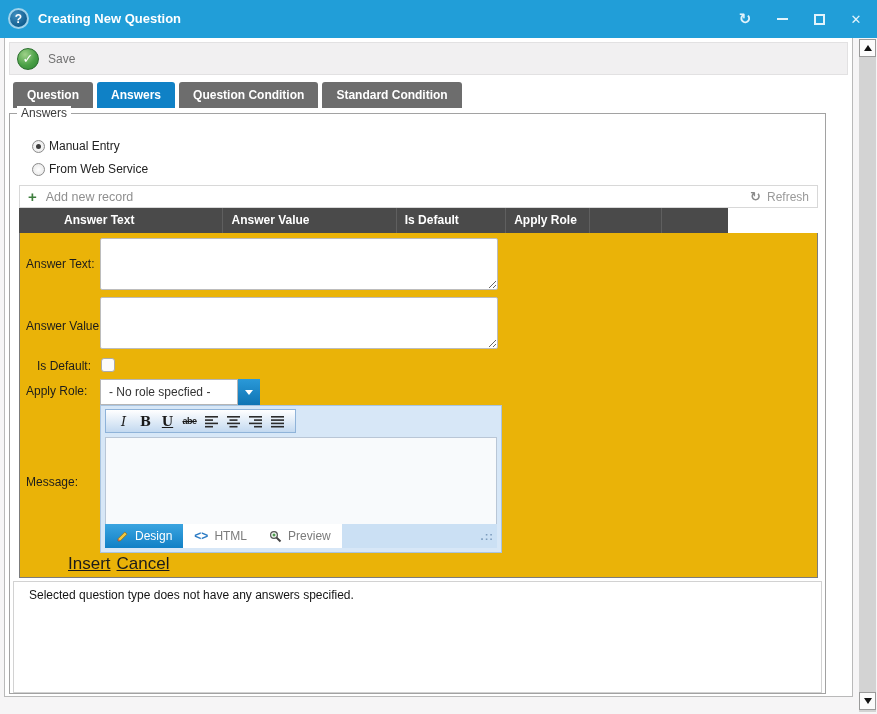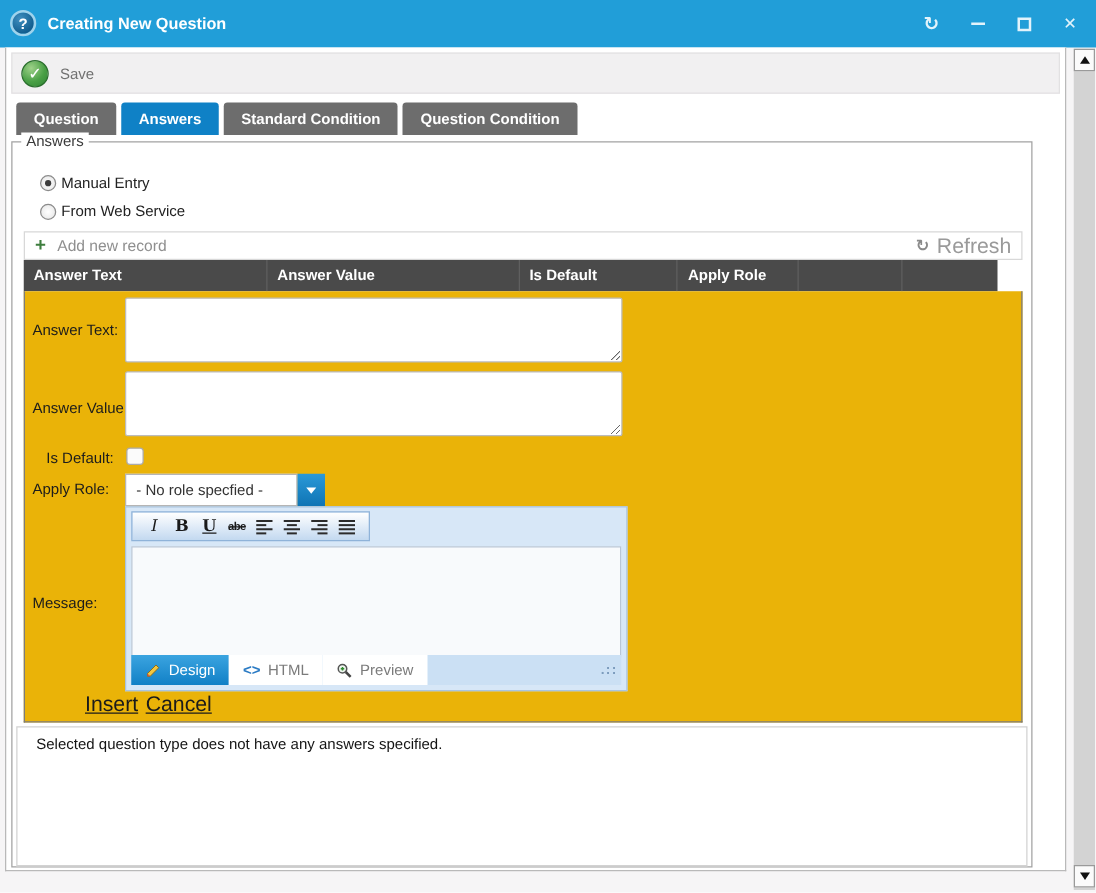--- a/index.html
+++ b/index.html
@@ -59,23 +59,23 @@
   .radio.active::after { content:""; position:absolute; inset:3px; border-radius:50%; background:#3c3c3c; }
 
   
   .grid { position:absolute; left:9px; top:71px; width:799px; }
   .addbar { height:23px; background:#fff; border:1px solid #d8d8d8; display:flex;
     align-items:center; padding:0 8px; }
   .plus-ic { color:#3e7e3e; font-weight:bold; font-size:15px; margin-right:9px; line-height:1; }
   .add-label { color:#8f8f8f; font-size:12.5px; cursor:pointer; }
   .bar-spacer { flex:1; }
   .refresh-ic { color:#8a8a8a; font-size:13px; margin-right:6px; font-weight:bold; }
-  .refresh-label { color:#9a9a9a; font-size:17px; cursor:pointer; }
-
-  .ghead { display:flex; background:#4a4a4a; height:25px; width:779px; }
+  .refresh-label { color:#9a9a9a; font-size:12px; cursor:pointer; }
+
+  .ghead { display:flex; background:#4a4a4a; height:25px; width:709px;padding-left:37px; }
   .gcol { padding-left:8px; line-height:25px; color:#fff; font-size:12px; font-weight:600;
     border-right:1px solid #5f5f5f; overflow:hidden; white-space:nowrap; }
   .gc0 { width:200px; } .gc1 { width:207px; } .gc2 { width:130px; }
   .gc3 { width:99px; } .gc4 { width:85px; } .gc5 { width:78px; border-right:none; }
 
   
   .editform { position:relative; background:#eab308; height:345px; width:799px;
     border:1px solid #7c7c7c; border-top:none; }
   .lbl { position:absolute; left:6px; font-size:12px; color:#1c1c1c; }
   .l-atext { top:24px; } .l-aval { top:86px; } .l-def { top:126px;margin-left:11px; }
@@ -155,22 +155,22 @@
   <div class="toolbar">
     <div class="save-btn">
       <span class="save-icon">✓</span>
       <span class="save-label">Save</span>
     </div>
   </div>
 
   <div class="tabs">
     <div class="tab">Question</div>
     <div class="tab active">Answers</div>
+    <div class="tab">Question Condition</div>
     <div class="tab">Standard Condition</div>
-    <div class="tab">Question Condition</div>
   </div>
 
   <div class="fake-fs">
     <span class="fs-legend">Answers</span>
 
     <label class="radio-row rr1">
       <span class="radio active"></span>
       <span>Manual Entry</span>
     </label>
     <label class="radio-row rr2">

